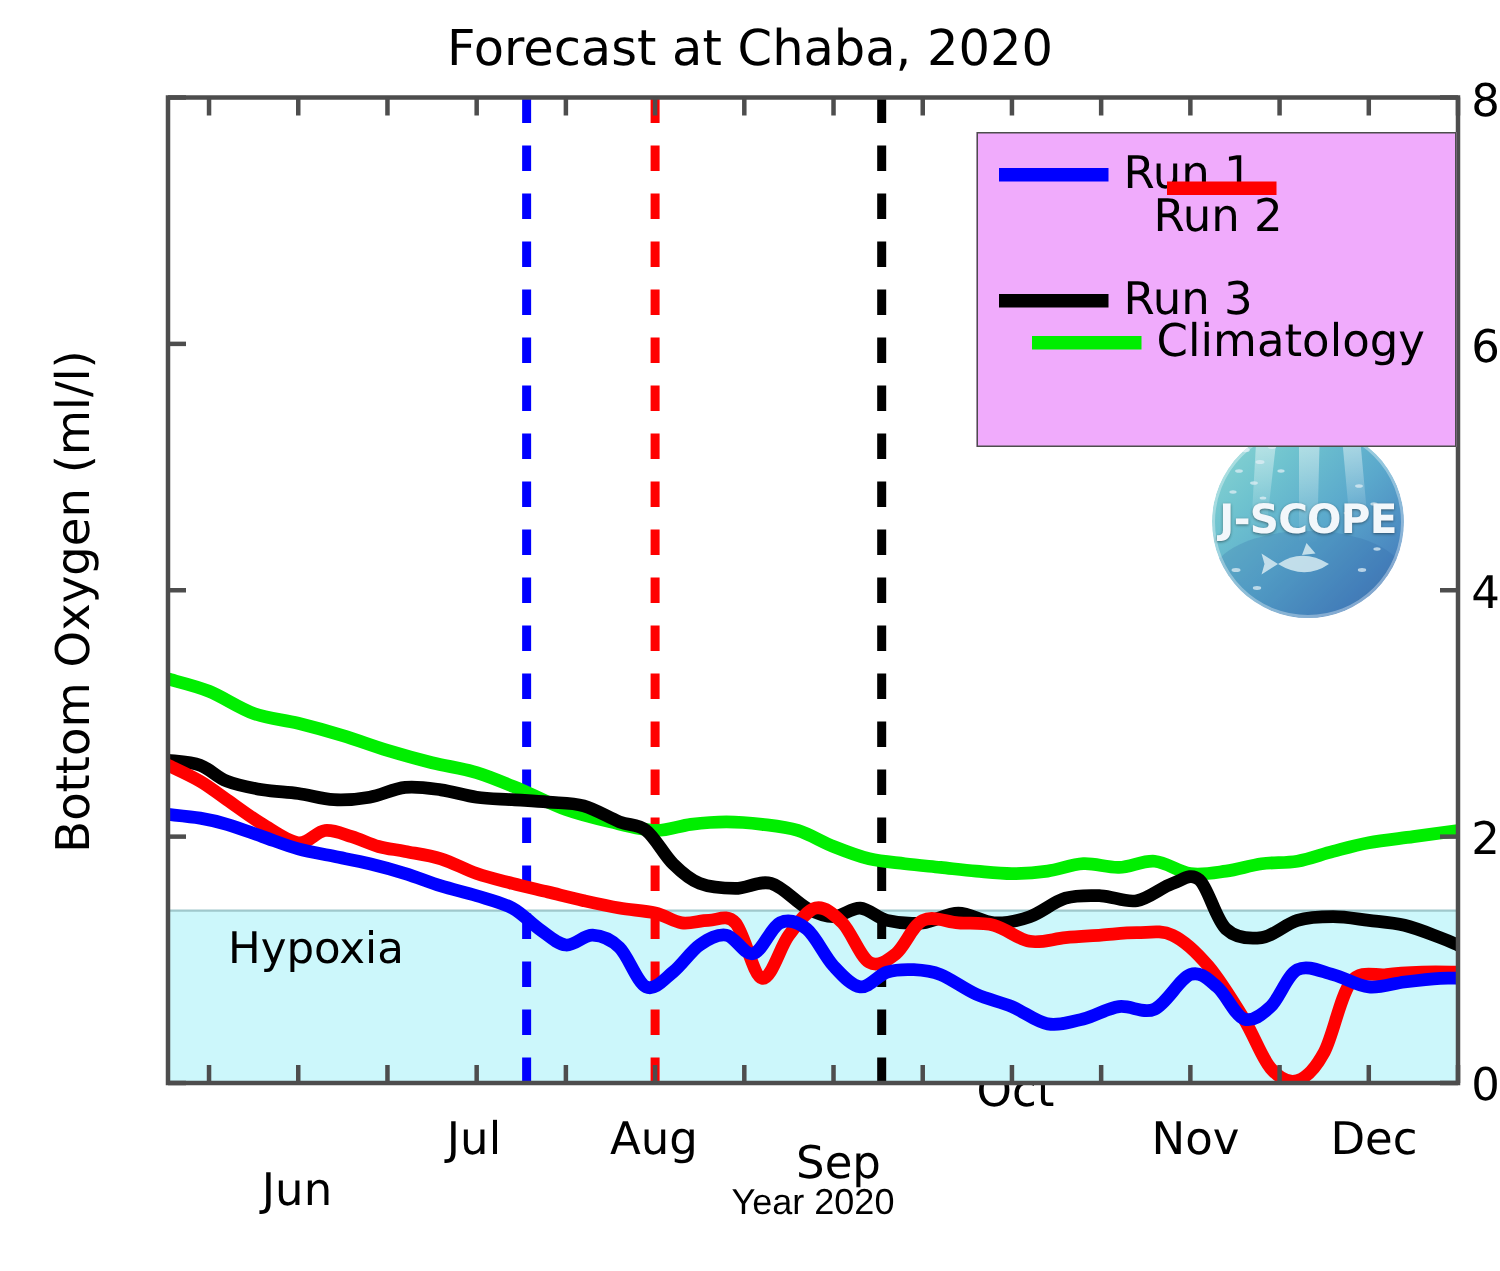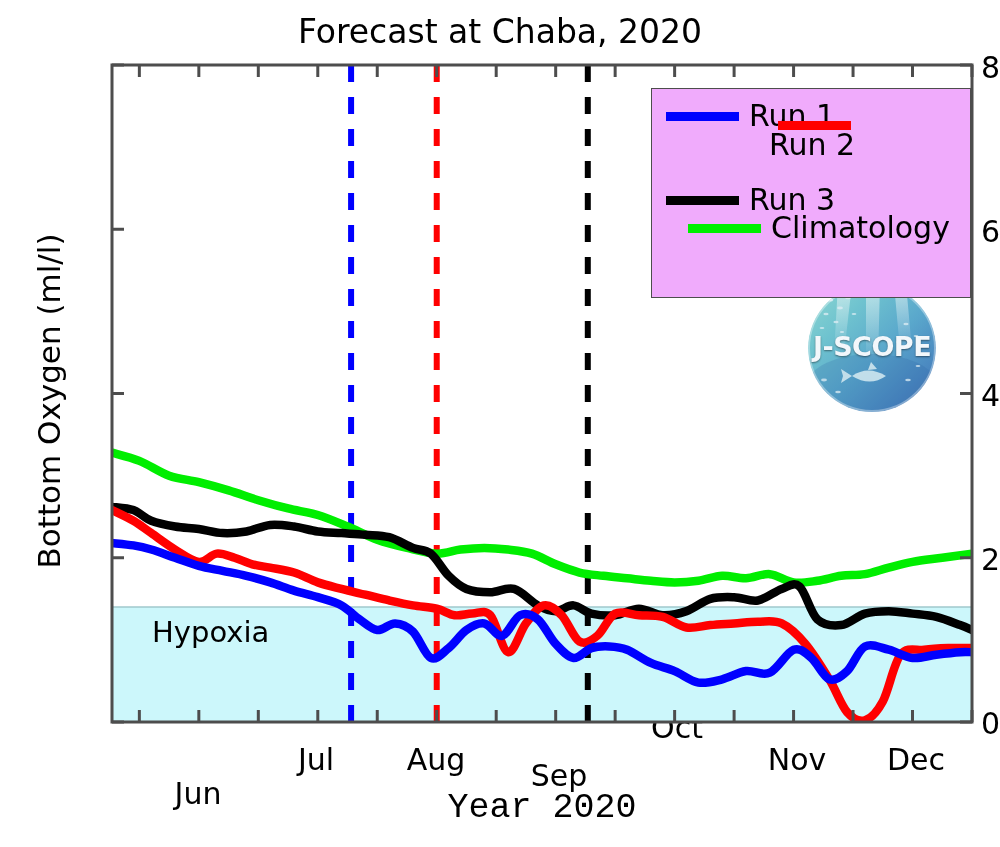--- a/index.html
+++ b/index.html
@@ -43,23 +43,23 @@
     color: #000000;
     font-family: "DejaVu Sans", sans-serif;
     white-space: nowrap;
   }
   #xlabel {
     position: absolute;
     left: 112px;
     top: 788px;
     width: 860px;
     text-align: center;
-    font-size: 35px;
-    color: #000000;
-    font-family: Liberation Mono, monospace;
+    font-size: 24px;
+    color: #000000;
+    font-family: Liberation Sans, sans-serif;
   }
   .ytick-label {
     position: absolute;
     right: 0;
     width: 60px;
     text-align: right;
     font-size: 30px;
     color: #000000;
     font-family: "DejaVu Sans", sans-serif;
   }

